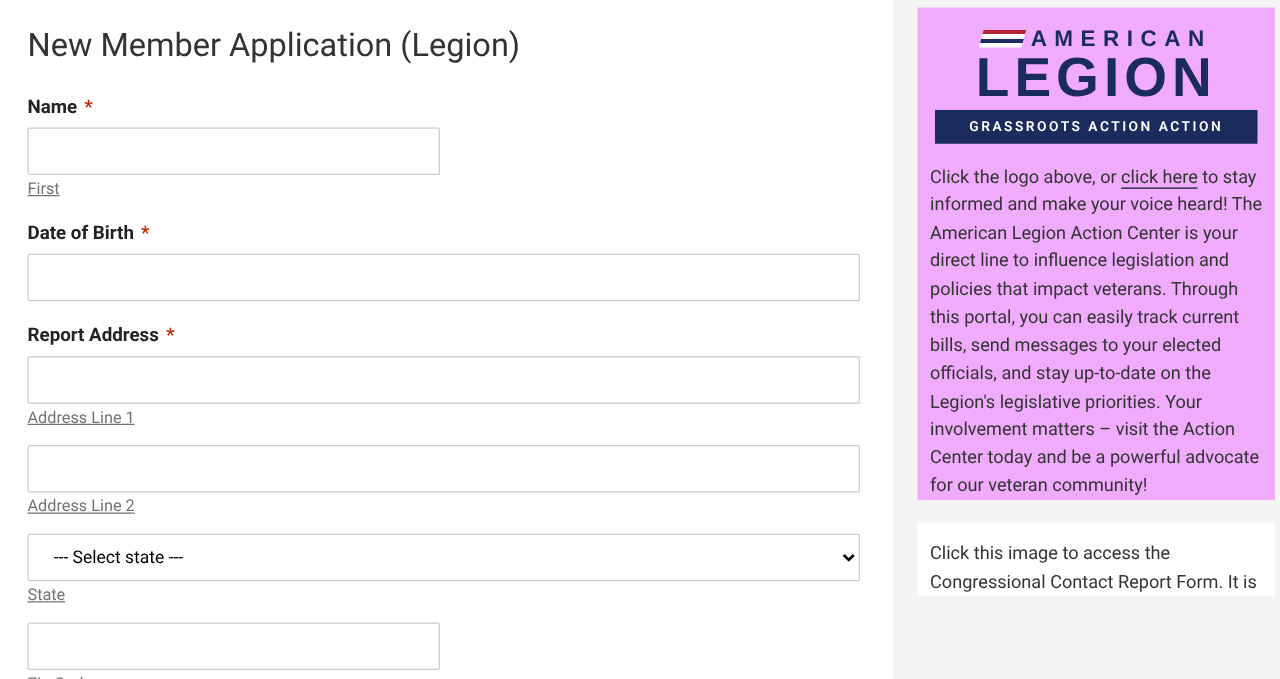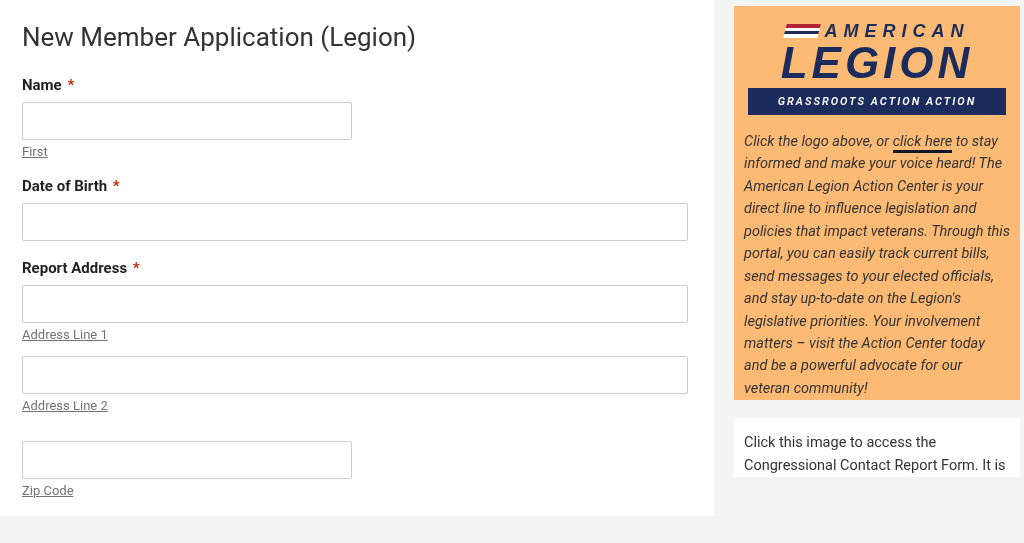--- a/index.html
+++ b/index.html
@@ -62,23 +62,22 @@
   .sublabel {
     font-size: 13px;
     color: #737373;
     margin-top: 4px;
     text-decoration: underline;
   }
   .stack > * + * { margin-top: 14px; }
 
   
   .side-card {
-    background: #fdba74;
+    background: #f0abfc;
     padding: 12px 8px 0 8px;
-    font-style: italic;
   }
   .logo-box {
     text-align: center;
     padding: 4px 6px 0 6px;
   }
   .logo-top {
     font-family: "Arial Narrow", Arial, sans-serif;
     letter-spacing: 6px;
     color: #1a2b5c;
     font-weight: 700;
@@ -111,21 +110,21 @@
     padding: 7px 4px;
     margin-top: 4px;
     font-weight: 600;
   }
   .side-text {
     font-size: 14.5px;
     line-height: 1.55;
     color: #333;
     padding: 16px 2px 0 2px;
   }
-  .side-text a { color: #333; text-decoration: none; border-bottom: 3px solid #0f172a; }
+  .side-text a { color: #333; text-decoration: none; border-bottom: 1px solid #0f172a; }
   .side-card2 { background:#fff; padding: 0 8px 0 8px;}
   .banner {
     height: 78px;
     background: radial-gradient(circle at 50% 120%, #3a3a2a 0%, #6b5d3f 30%, #8a7a56 55%, #a89568 80%);
     display: flex; align-items: center; justify-content: center;
     color: #fff; font-weight: 700; font-size: 15px;
     text-shadow: 0 1px 3px rgba(0,0,0,0.7);
     position: relative;
     overflow: hidden;
   }
@@ -178,20 +177,26 @@
       <div class="stack">
         <div>
           <input type="text" style="">
           <div class="sublabel">Address Line 1</div>
         </div>
         <div>
           <input type="text" style="">
           <div class="sublabel">Address Line 2</div>
         </div>
         <div class="row">
+          <div class="col">
+            <select>
+              <option>--- Select state ---</option>
+            </select>
+            <div class="sublabel">State</div>
+          </div>
         </div>
         <div class="row">
           <div class="col-fixed">
             <input type="text" style="">
             <div class="sublabel">Zip Code</div>
           </div>
         </div>
       </div>
     </div>
 

